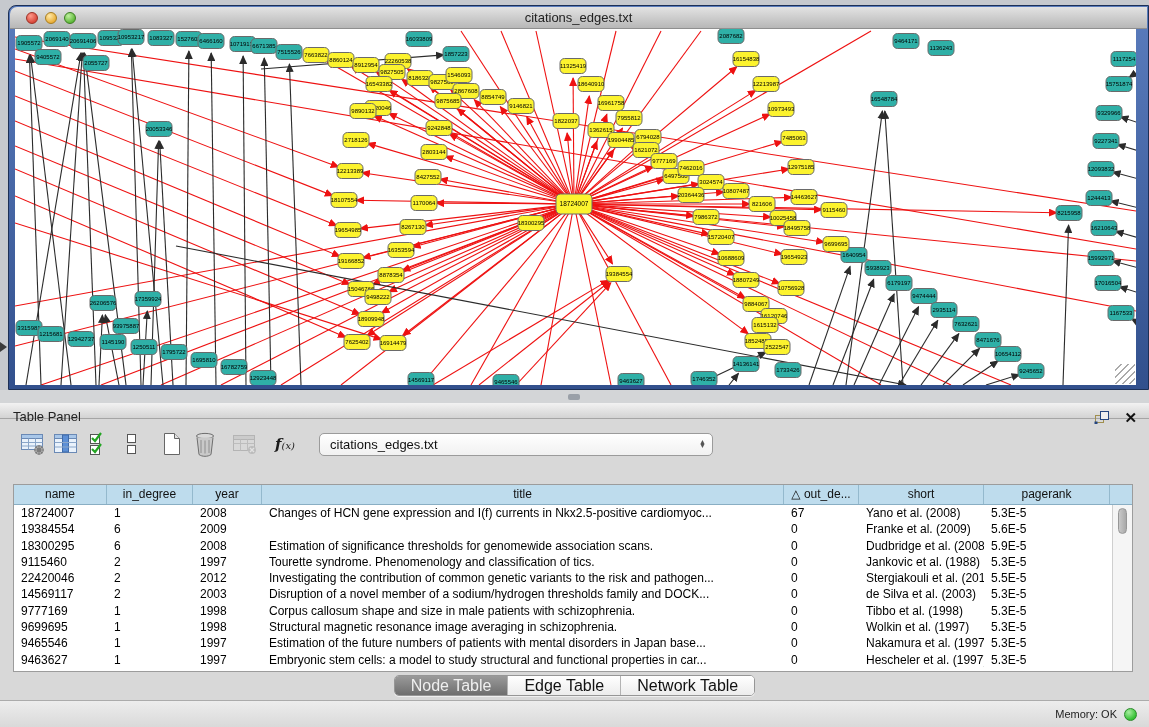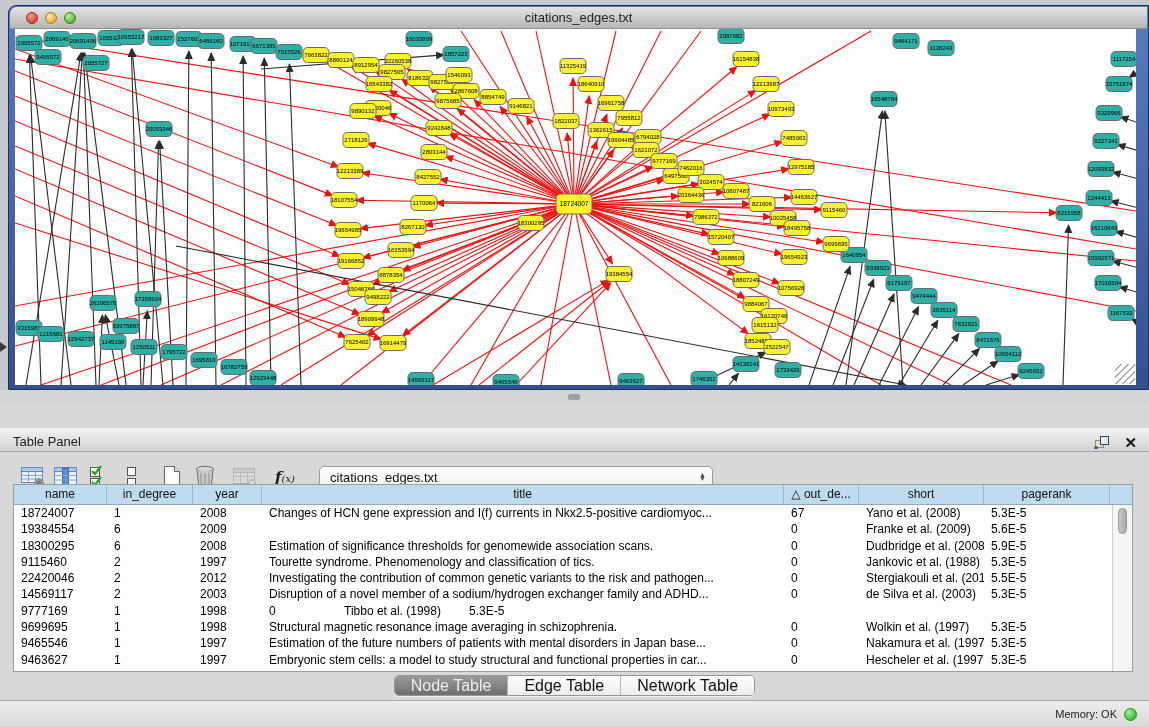--- a/index.html
+++ b/index.html
@@ -26,22 +26,22 @@
   .grip { position:absolute; right:1px; bottom:1px; width:20px; height:20px;
     background:repeating-linear-gradient(135deg, transparent 0 4px, #aaa 4px 5px); }
 
   
   .divider-strip { position:absolute; left:0; top:390px; width:1149px; height:13px; background:#d3d5d7; }
   .divider-handle { position:absolute; left:568px; top:4px; width:12px; height:6px;
     background:#9aa0a8; border-radius:2px; }
 
   
   .table-panel { position:absolute; left:0; top:403px; width:1149px; height:324px; background:#d8d8d8; }
-  .panel-header { position:relative; height:24px; background:linear-gradient(#f2f2f2,#d3d3d3);
-    border-bottom:1px solid #a5a5a5;margin-top:25px; }
+  .panel-header { position:relative; height:16px; background:linear-gradient(#f2f2f2,#d3d3d3);
+    border-bottom:1px solid #a5a5a5; }
   .panel-title { font-size:13px; color:#222; line-height:28px; padding-left:13px; }
   .panel-header-icons { position:absolute; right:12px; top:0; height:28px; display:flex; align-items:center; gap:14px; }
   .float-btn, .close-btn { cursor:default; display:flex; align-items:center; }
   .close-btn { font-size:15px; font-weight:bold; color:#111; line-height:1; }
 
   .toolbar { position:relative; height:50px; display:flex; align-items:center; padding-left:18px; }
   .tool-btn { width:30px; height:30px; display:flex; align-items:center; justify-content:center; margin-right:3px; }
   .tool-btn.gap { margin-right:10px; }
   .fx { font-family:"DejaVu Serif", serif; font-style:italic; font-size:15px; color:#1a1a1a; }
   .fx small { font-size:10px; }
@@ -660,29 +660,30 @@
           <div class="td" style="width: 69px;">2012</div>
           <div class="td" style="width: 522px;">Investigating the contribution of common genetic variants to the risk and pathogen...</div>
           <div class="td" style="width: 75px;">0</div>
           <div class="td" style="width: 125px;">Stergiakouli et al. (2012)</div>
           <div class="td" style="width: 126px;">5.5E-5</div>
         </div>
         <div class="tr">
           <div class="td" style="width: 93px;">14569117</div>
           <div class="td" style="width: 86px;">2</div>
           <div class="td" style="width: 69px;">2003</div>
-          <div class="td" style="width: 522px;">Disruption of a novel member of a sodium/hydrogen exchanger family and ADHD...</div>
+          <div class="td" style="width: 522px;">Disruption of a novel member of a sodium/hydrogen thresholds family and DOCK...</div>
           <div class="td" style="width: 75px;">0</div>
           <div class="td" style="width: 125px;">de Silva et al. (2003)</div>
           <div class="td" style="width: 126px;">5.3E-5</div>
         </div>
         <div class="tr">
           <div class="td" style="width: 93px;">9777169</div>
           <div class="td" style="width: 86px;">1</div>
           <div class="td" style="width: 69px;">1998</div>
+          <div class="td" style="width: 522px;">Corpus callosum shape and size in male patients with schizophrenia.</div>
           <div class="td" style="width: 75px;">0</div>
           <div class="td" style="width: 125px;">Tibbo et al. (1998)</div>
           <div class="td" style="width: 126px;">5.3E-5</div>
         </div>
         <div class="tr">
           <div class="td" style="width: 93px;">9699695</div>
           <div class="td" style="width: 86px;">1</div>
           <div class="td" style="width: 69px;">1998</div>
           <div class="td" style="width: 522px;">Structural magnetic resonance image averaging in schizophrenia.</div>
           <div class="td" style="width: 75px;">0</div>

